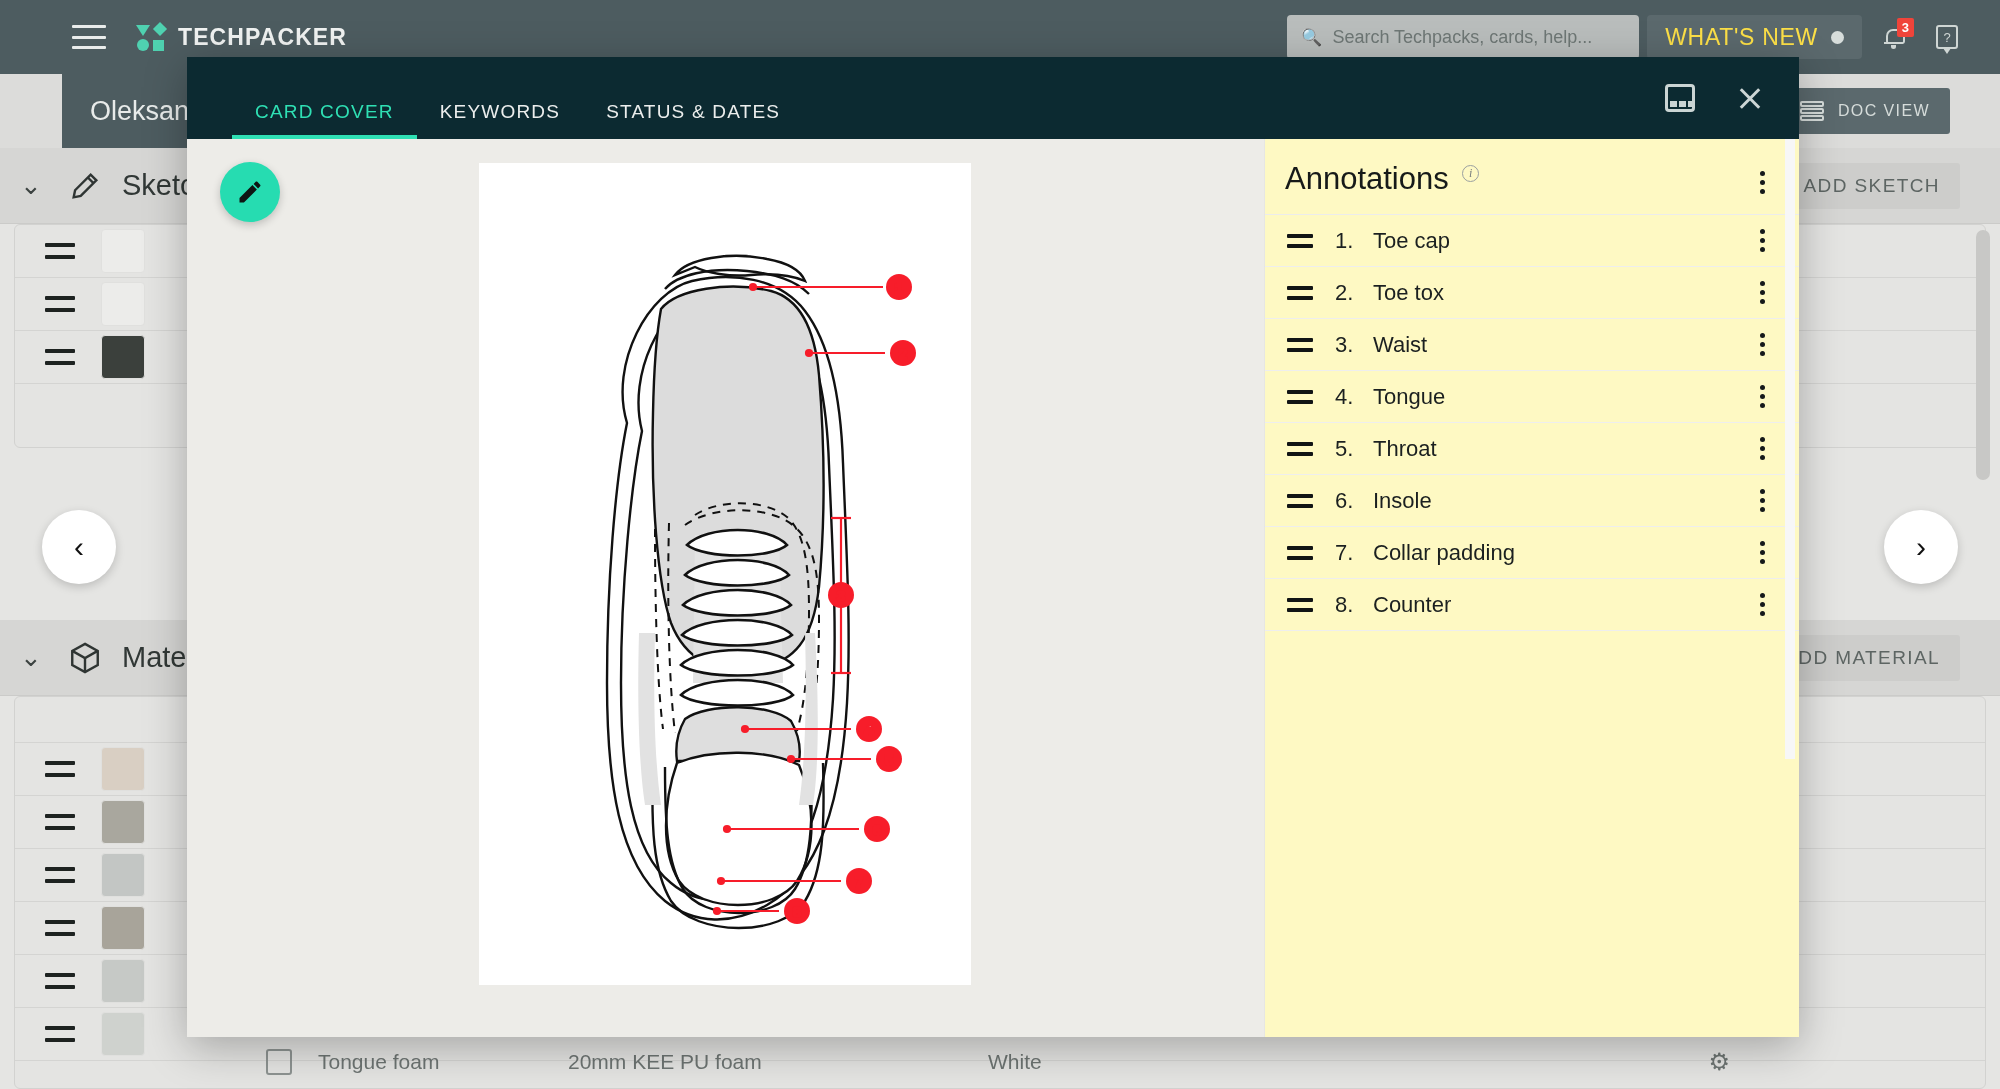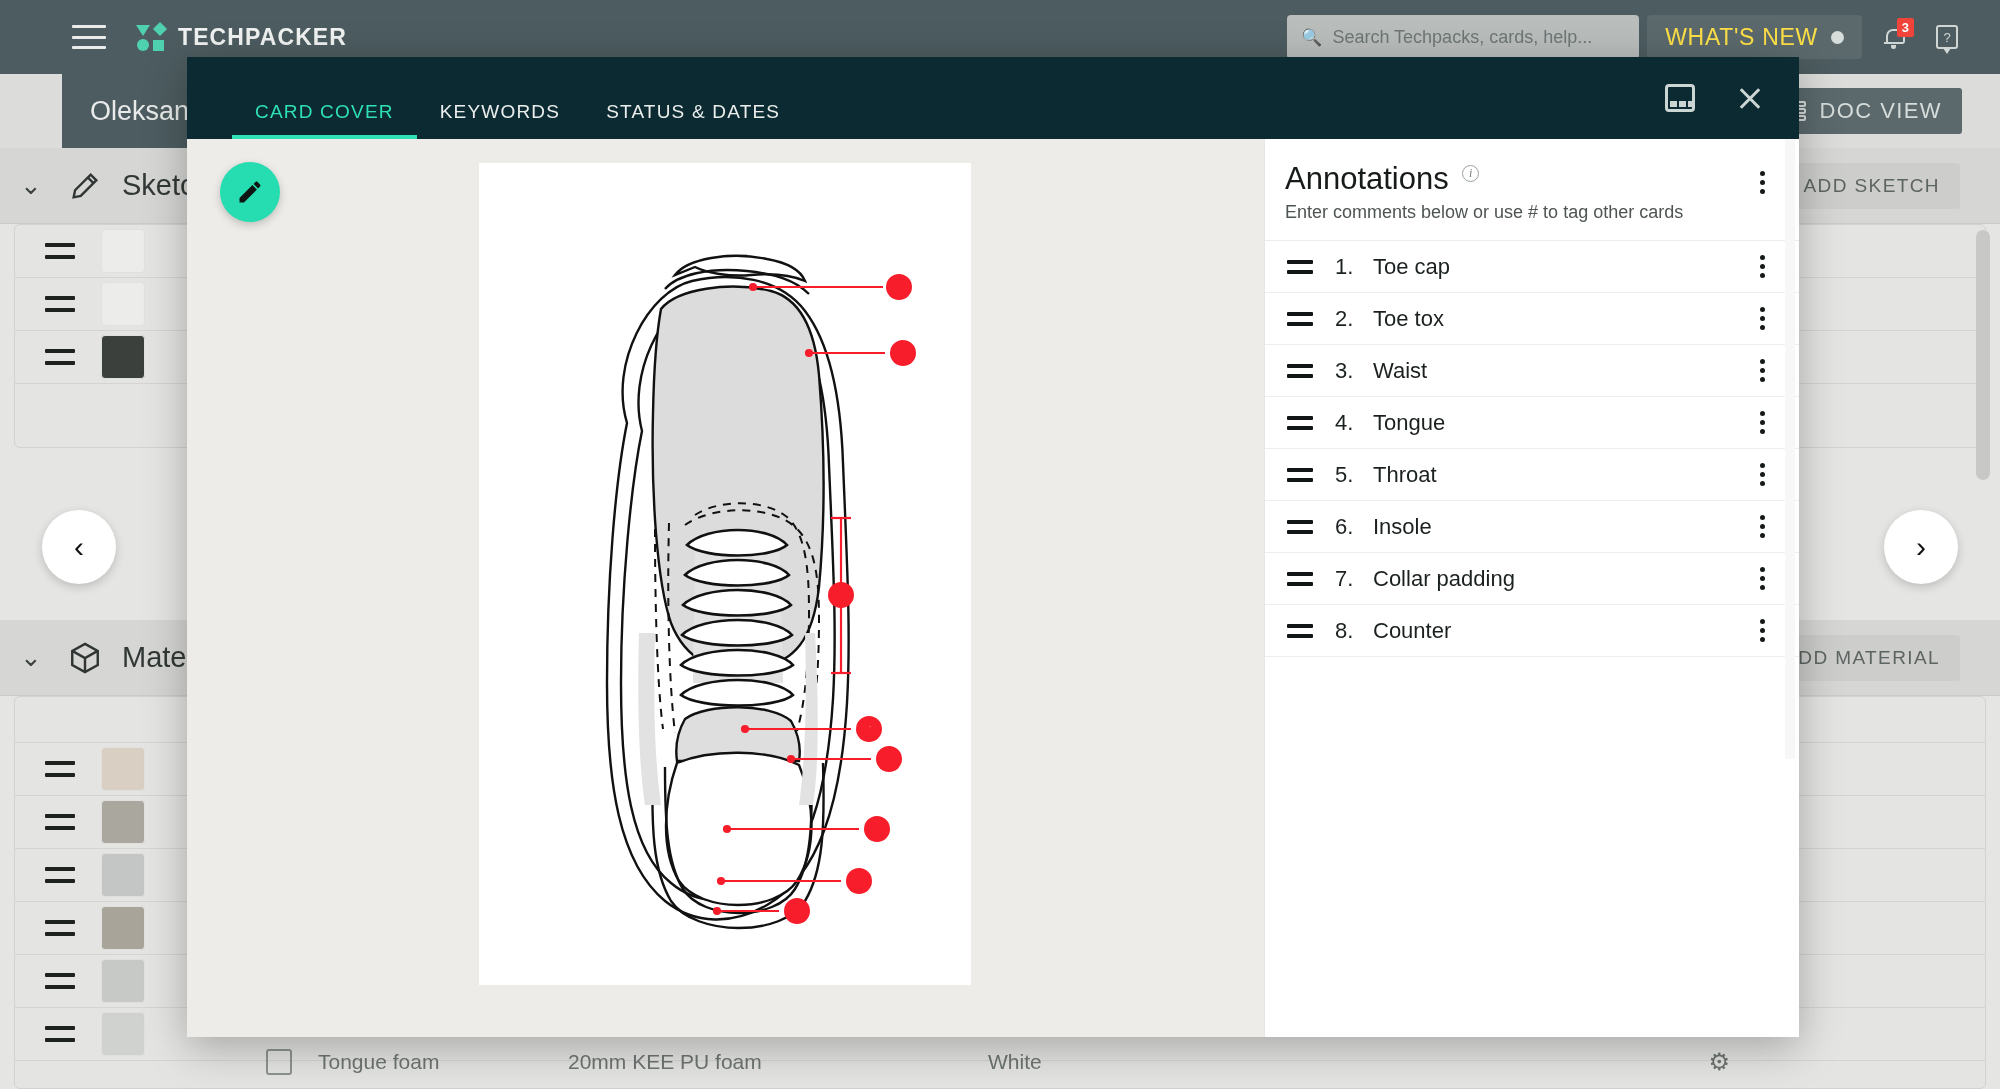--- a/index.html
+++ b/index.html
@@ -45,21 +45,21 @@
   .bell { width: 17px; height: 19px; position: relative; }
   .bell::before { content:""; position:absolute; left:1px; top:1px; width:15px; height:13px; border:2px solid #cfd6d4; border-radius: 7px 7px 3px 3px; border-bottom: none; }
   .bell::after { content:""; position:absolute; left:-1px; bottom:3px; width:19px; height:2px; background:#cfd6d4; }
   .bell-clap { position:absolute; left:6px; bottom:-2px; width:5px; height:4px; border-radius:0 0 4px 4px; background:#cfd6d4; }
   .badge { position: absolute; top: 4px; right: 2px; background: #f0443a; color: #fff; font-size: 13px; line-height: 1; padding: 3px 5px; border-radius: 2px; font-weight: 600; }
   .helpico { width: 22px; height: 24px; border: 2px solid #cfd6d4; border-radius: 3px; display:flex; align-items:center; justify-content:center; font-size: 13px; position: relative; }
   .helpico::after { content:""; position:absolute; bottom:-7px; left:5px; border-left:4px solid transparent; border-right:4px solid transparent; border-top:6px solid #cfd6d4; }
 
   .tabrow { position: absolute; top: 74px; left: 0; right: 0; height: 74px; background: #dcdcda; }
   .proj-tab { position: absolute; left: 62px; top: 0; height: 74px; background: #4d5c60; color: #e8ebea; font-size: 27px; display: flex; align-items: center; padding: 0 28px; }
-  .docview { position: absolute; right: 38px; top: 14px; height: 46px; background: #5b696d; border-radius: 3px; display: flex; align-items: center; gap: 14px; padding: 0 20px; color: #d6dcda; font-size: 22px; letter-spacing: 1.4px; }
+  .docview { position: absolute; right: 50px; top: 14px; height: 46px; background: #5b696d; border-radius: 3px; display: flex; align-items: center; gap: 14px; padding: 0 20px; color: #d6dcda; font-size: 16px; letter-spacing: 1.4px; }
   .layers { width: 24px; height: 20px; position: relative; }
   .layers span { position: absolute; left: 0; width: 24px; height: 6px; background: transparent; border: 2px solid #d6dcda; transform: skewX(0deg); border-radius: 2px; }
   .layers span:nth-child(1){ top: 0; }
   .layers span:nth-child(2){ top: 7px; }
   .layers span:nth-child(3){ top: 14px; }
 
   .sec-header { position: absolute; left: 0; right: 0; height: 76px; background: #d6d6d4; display: flex; align-items: center; border-bottom: 1px solid #cbcbc9; }
   .sec-header .chev { margin-left: 16px; width: 30px; text-align: center; font-size: 26px; color: #3c4341; }
   .sec-header .sico { margin-left: 22px; width: 34px; height: 34px; color: #2f3533; }
   .sec-header .stitle { margin-left: 20px; font-size: 29px; color: #313836; }
@@ -107,21 +107,21 @@
   .close-ico { width: 30px; height: 30px; position: relative; }
   .close-ico::before, .close-ico::after { content:""; position:absolute; left:2px; top:14px; width:26px; height:3px; background:#cdd6d5; }
   .close-ico::before { transform: rotate(45deg); }
   .close-ico::after { transform: rotate(-45deg); }
 
   .modal-body { flex: 1; display: flex; min-height: 0; position: relative; }
   .canvas-area { flex: 1; position: relative; background: #edece8; }
   .fab { position: absolute; left: 33px; top: 23px; width: 60px; height: 60px; border-radius: 50%; background: #26dcb1; display: flex; align-items: center; justify-content: center; box-shadow: 0 3px 9px rgba(0,0,0,.2); cursor: pointer; }
   .sheet { position: absolute; left: 292px; top: 24px; width: 492px; height: 822px; background: #fff; }
 
-  .ann-panel { width: 535px; background: #ffffff; border-left: 1px solid #e6e6e4; display: flex; flex-direction: column; position: relative; }
+  .ann-panel { width: 535px; background: #fef9c3; border-left: 1px solid #e6e6e4; display: flex; flex-direction: column; position: relative; }
   .ann-head { padding: 22px 28px 17px 20px; border-bottom: 1px solid #ececec; position: relative; }
   .ann-title { font-size: 31px; color: #161a19; font-weight: 400; display: inline-block; vertical-align: middle; }
   .info-ico { display: inline-block; width: 17px; height: 17px; border: 1.6px solid #9aa0a0; border-radius: 50%; color: #777d7d; font-size: 12px; line-height: 14px; text-align: center; vertical-align: top; margin-left: 9px; margin-top: 4px; font-style: italic; font-family: "Liberation Serif", serif; }
   .ann-sub { font-size: 18px; color: #4d5453; margin-top: 5px; }
   .kebab { width: 30px; display: flex; flex-direction: column; align-items: center; gap: 4px; cursor: pointer; }
   .kebab i { width: 5px; height: 5px; border-radius: 50%; background: #15191a; display: block; }
   .ann-head .kebab { position: absolute; right: 22px; top: 32px; }
 
   .ann-list { flex: 1; overflow: hidden; }
   .ann-item { height: 52px; display: flex; align-items: center; border-bottom: 1px solid #eeeeee; padding: 0 22px 0 22px; cursor: pointer; }
@@ -432,21 +432,20 @@
               <text x="318" y="754" fill="#fff" text-anchor="middle">8</text>
           </g>
         </svg>
       </div>
     </div>
 
     <div class="ann-panel">
       <div class="ann-head">
         <span class="ann-title">Annotations</span>
         <span class="info-ico">i</span>
-        <div class="ann-sub">Enter comments below or use # to tag other cards</div>
         <span class="kebab">
             <i></i>
             <i></i>
             <i></i>
           </span>
       </div>
 
       <div class="ann-list">
         <div class="ann-item">
           <span class="dh">

